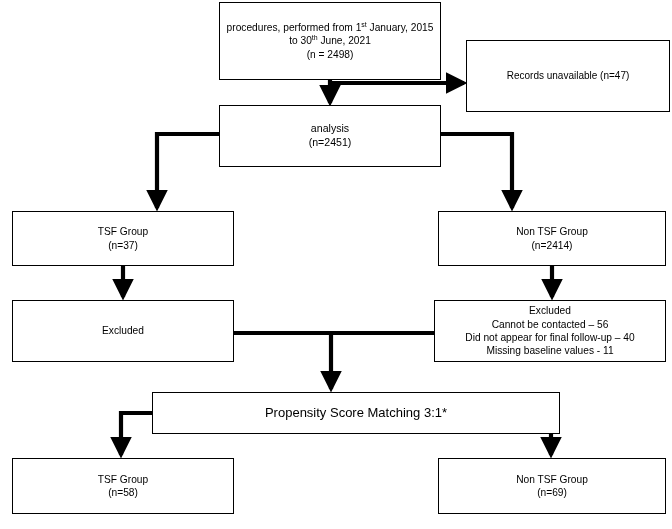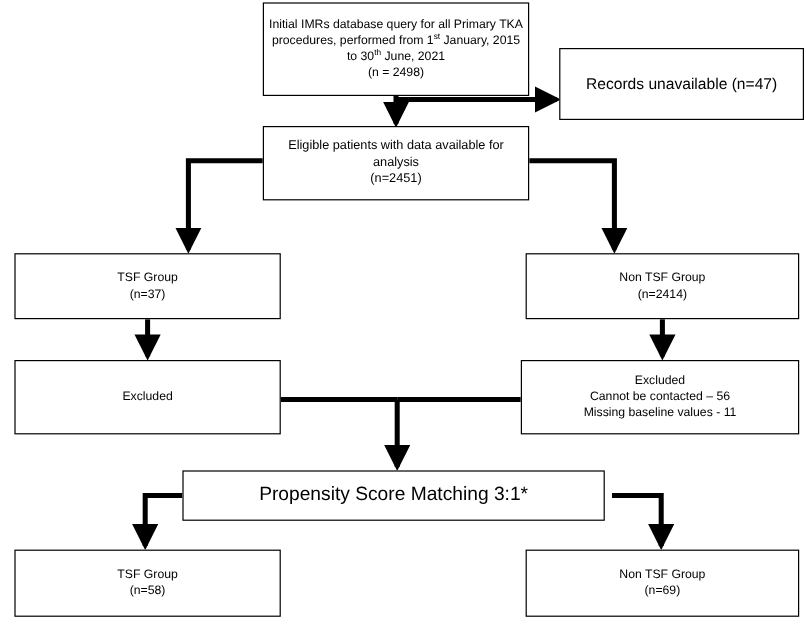--- a/index.html
+++ b/index.html
@@ -42,27 +42,27 @@
     white-space: nowrap;
   }
   sup {
     font-size: 0.68em;
     vertical-align: super;
     line-height: 0;
   }
 
   
   #node-initial-query { left: 219px; top: 2px;  width: 222px; height: 78px;  font-size: 10.2px; }
-  #node-records-unavailable { left: 466px; top: 40px; width: 204px; height: 60px; font-size: 13px; }
+  #node-records-unavailable { left: 466px; top: 40px; width: 204px; height: 72px; font-size: 10px; }
   #node-eligible { left: 219px; top: 105px; width: 222px; height: 62px; font-size: 10.6px; }
   #node-tsf-group { left: 12px;  top: 211px; width: 222px; height: 55px; font-size: 10.2px; }
   #node-nontsf-group { left: 438px; top: 211px; width: 228px; height: 55px; font-size: 10.2px; }
   #node-excluded-tsf { left: 12px; top: 300px; width: 222px; height: 62px; font-size: 10.2px; }
   #node-excluded-nontsf { left: 434px; top: 300px; width: 232px; height: 62px; font-size: 10.2px; }
-  #node-psm { left: 152px; top: 392px; width: 352px; height: 42px; font-size: 16px; }
+  #node-psm { left: 152px; top: 392px; width: 408px; height: 42px; font-size: 13px; }
   #node-tsf-matched { left: 12px; top: 458px; width: 222px; height: 56px; font-size: 10.2px; }
   #node-nontsf-matched { left: 438px; top: 458px; width: 228px; height: 56px; font-size: 10.2px; }
 </style>
 </head>
 <body>
 
 <div id="canvas">
 
   <svg id="connectors" viewBox="0 0 672 529" width="672" height="529">
     <defs>
@@ -87,32 +87,30 @@
     <path d="M 331 333 L 434 333" stroke="#000000" stroke-width="4.2" fill="none"></path>
 
     <path d="M 331 333 L 331 389" stroke="#000000" stroke-width="4.2" fill="none" marker-end="url(#arrow)"></path>
 
     <path d="M 152 413 L 121 413 L 121 455" stroke="#000000" stroke-width="4.2" fill="none" stroke-linejoin="miter" marker-end="url(#arrow)"></path>
 
     <path d="M 510 413 L 551 413 L 551 455" stroke="#000000" stroke-width="4.2" fill="none" stroke-linejoin="miter" marker-end="url(#arrow)"></path>
   </svg>
 
   <div class="node" id="node-initial-query">
-    <span class="ln">Initial IMRs database query for all Primary TKA</span>
     <span class="ln"><span>procedures, performed from 1</span><sup>st</sup><span> January, 2015</span></span>
     <span class="ln"><span>to 30</span><sup>th</sup><span> June, 2021</span></span>
     <span class="ln">(n = 2498)</span>
   </div>
 
   <div class="node" id="node-records-unavailable">
     <span class="ln">Records unavailable (n=47)</span>
   </div>
 
   <div class="node" id="node-eligible">
-    <span class="ln">Eligible patients with data available for</span>
     <span class="ln">analysis</span>
     <span class="ln">(n=2451)</span>
   </div>
 
   <div class="node" id="node-tsf-group">
     <span class="ln">TSF Group</span>
     <span class="ln">(n=37)</span>
   </div>
 
   <div class="node" id="node-nontsf-group">
@@ -120,20 +118,21 @@
     <span class="ln">(n=2414)</span>
   </div>
 
   <div class="node" id="node-excluded-tsf">
     <span class="ln">Excluded</span>
   </div>
 
   <div class="node" id="node-excluded-nontsf">
     <span class="ln">Excluded</span>
     <span class="ln">Cannot be contacted – 56</span>
+    <span class="ln">Did not appear for final follow-up – 40</span>
     <span class="ln">Missing baseline values - 11</span>
   </div>
 
   <div class="node" id="node-psm">
     <span class="ln">Propensity Score Matching 3:1*</span>
   </div>
 
   <div class="node" id="node-tsf-matched">
     <span class="ln">TSF Group</span>
     <span class="ln">(n=58)</span>

